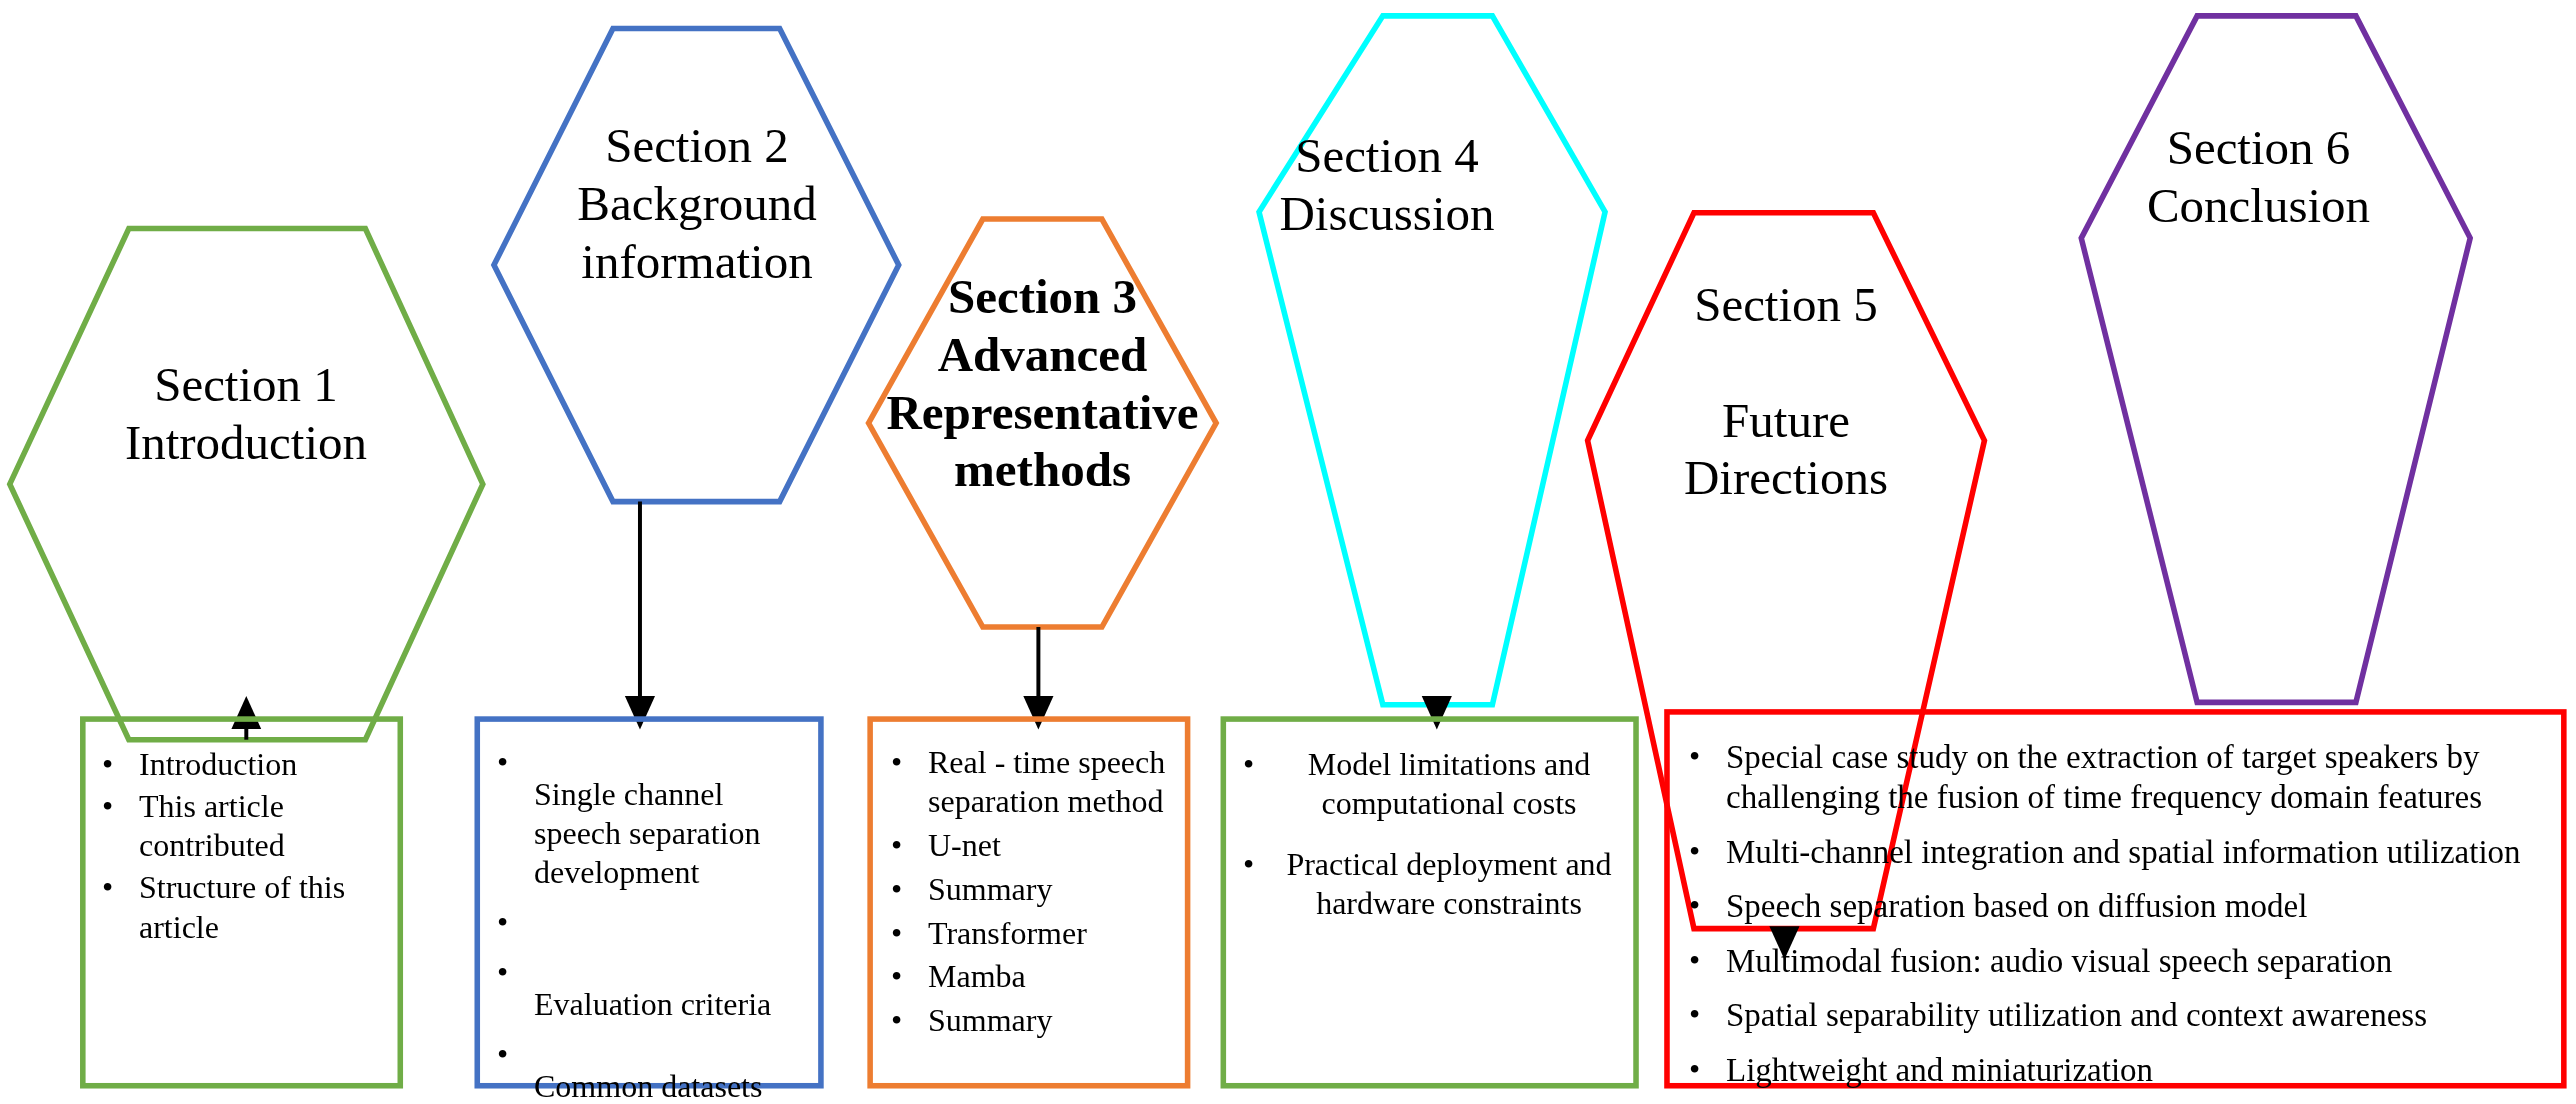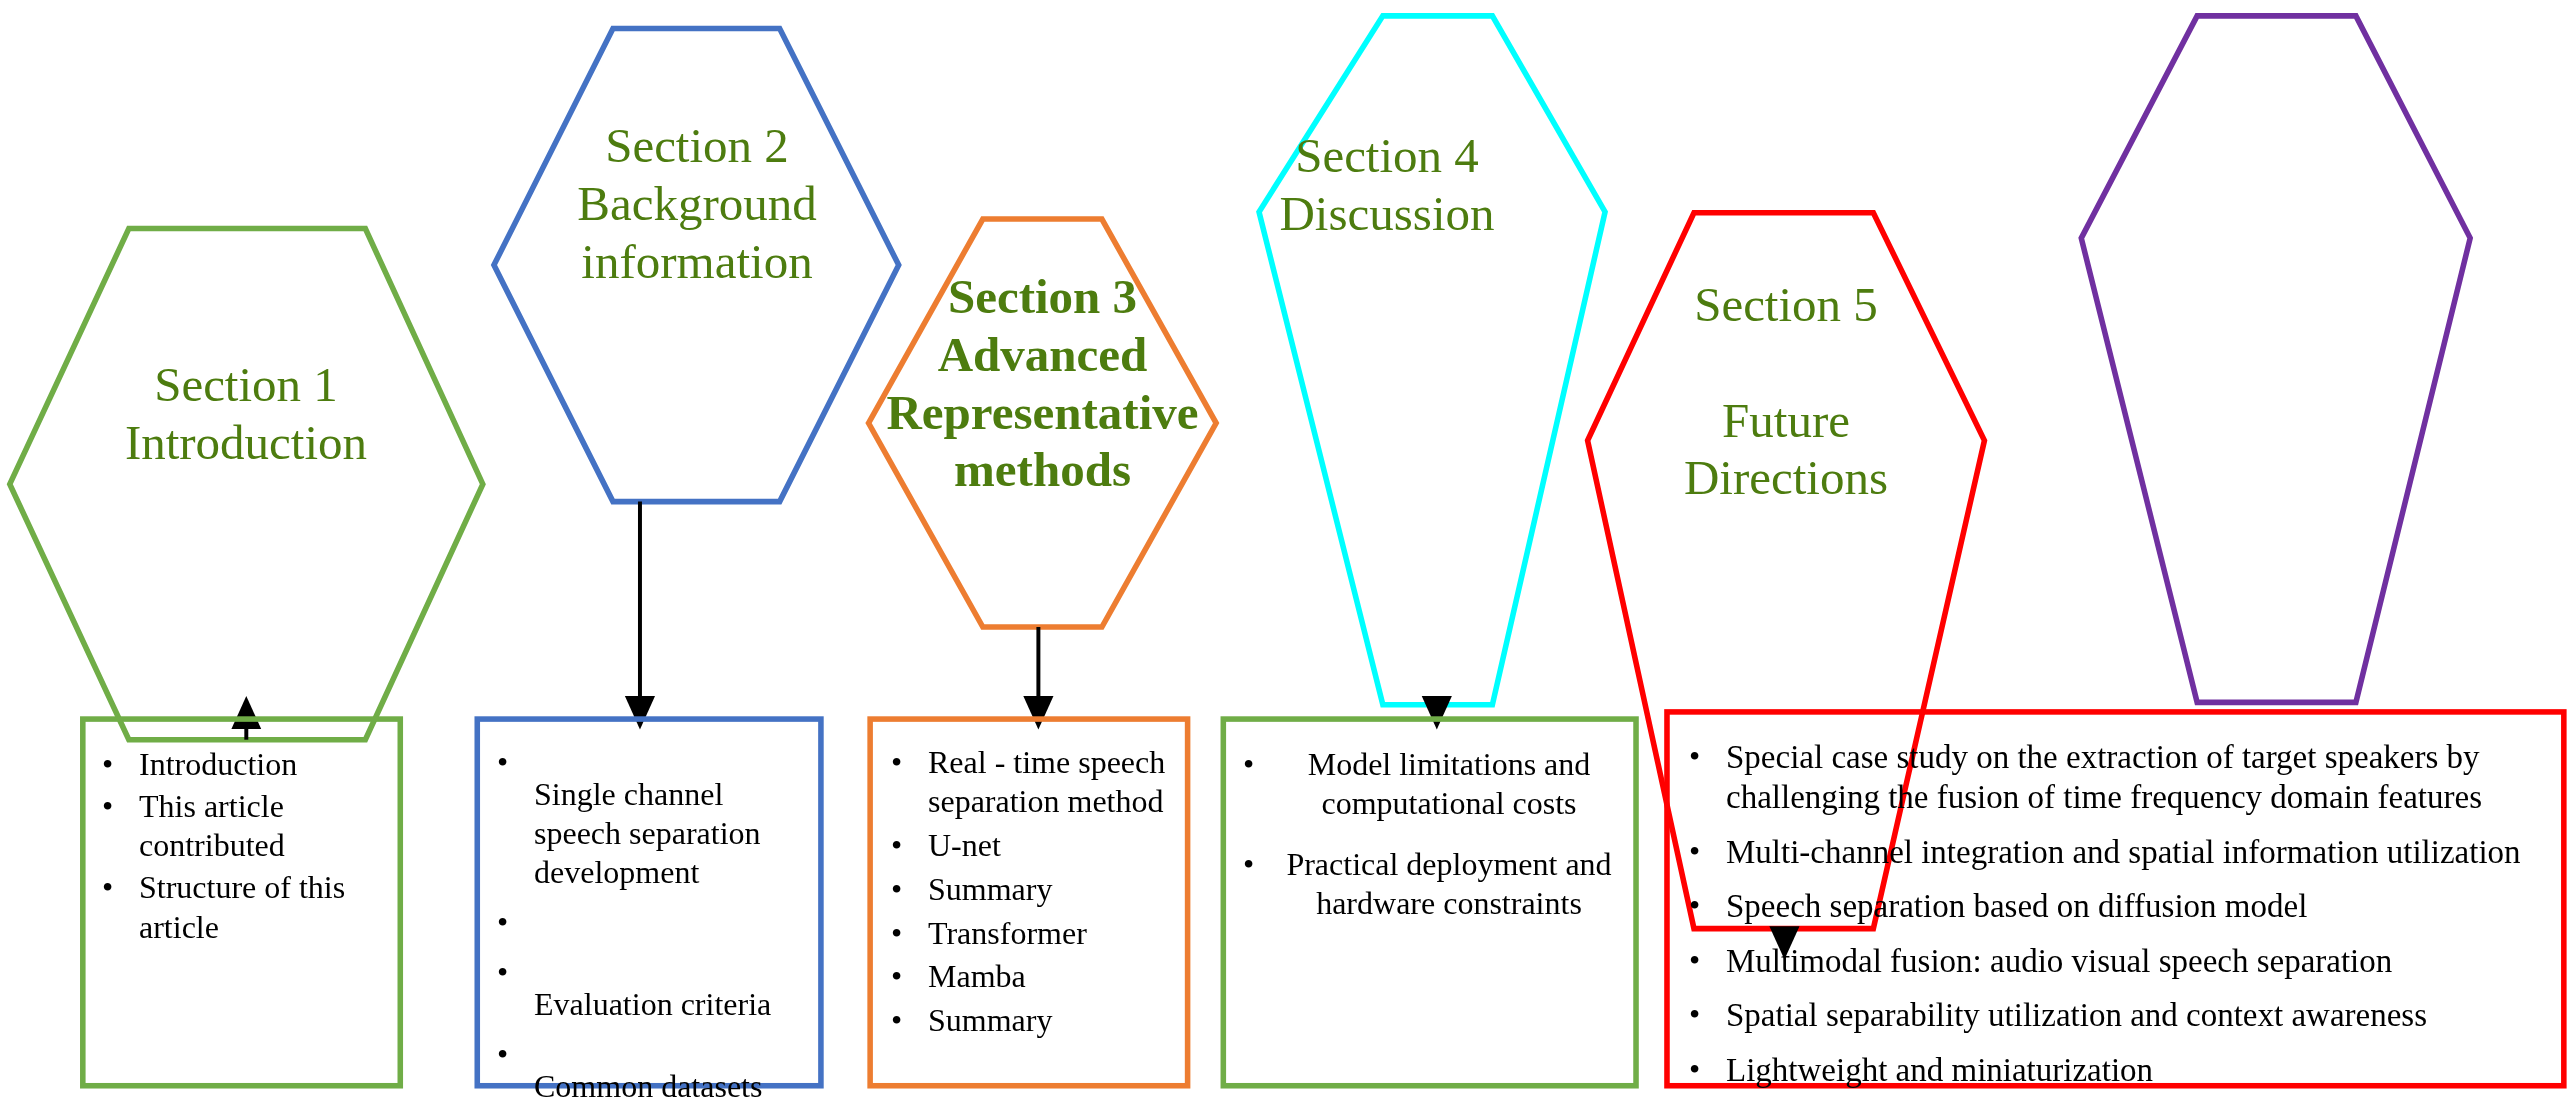--- a/index.html
+++ b/index.html
@@ -20,21 +20,21 @@
   #vector-layer {
     position: absolute;
     left: 0;
     top: 0;
     width: 2576px;
     height: 1104px;
   }
   .hex-label {
     position: absolute;
     text-align: center;
-    color: #4d7c0f;
+    color: #000000;
     line-height: 1.18;
     white-space: pre-line;
     font-size: 49px;
     z-index: 4;
     pointer-events: none;
   }
   .box-content {
     position: absolute;
     z-index: 4;
     color: #000000;
@@ -130,20 +130,22 @@
 methods</div>
 
   <div class="hex-label" style="left:1228px; top:127px; width:318px;">Section 4
 Discussion</div>
 
   <div class="hex-label" style="left:1631px; top:276px; width:310px;">Section 5
 
 Future
 Directions</div>
 
+  <div class="hex-label" style="left:2088px; top:119px; width:341px;">Section 6
+Conclusion</div>
 
   <div class="box-content box1" style="left:102px; top:745px; width:283px;">
     <ul class="bullets">
       <li>
         <span class="bullet-dot">•</span>
         <span class="bullet-text">Introduction</span>
       </li>
       <li>
         <span class="bullet-dot">•</span>
         <span class="bullet-text">This article contributed</span>

